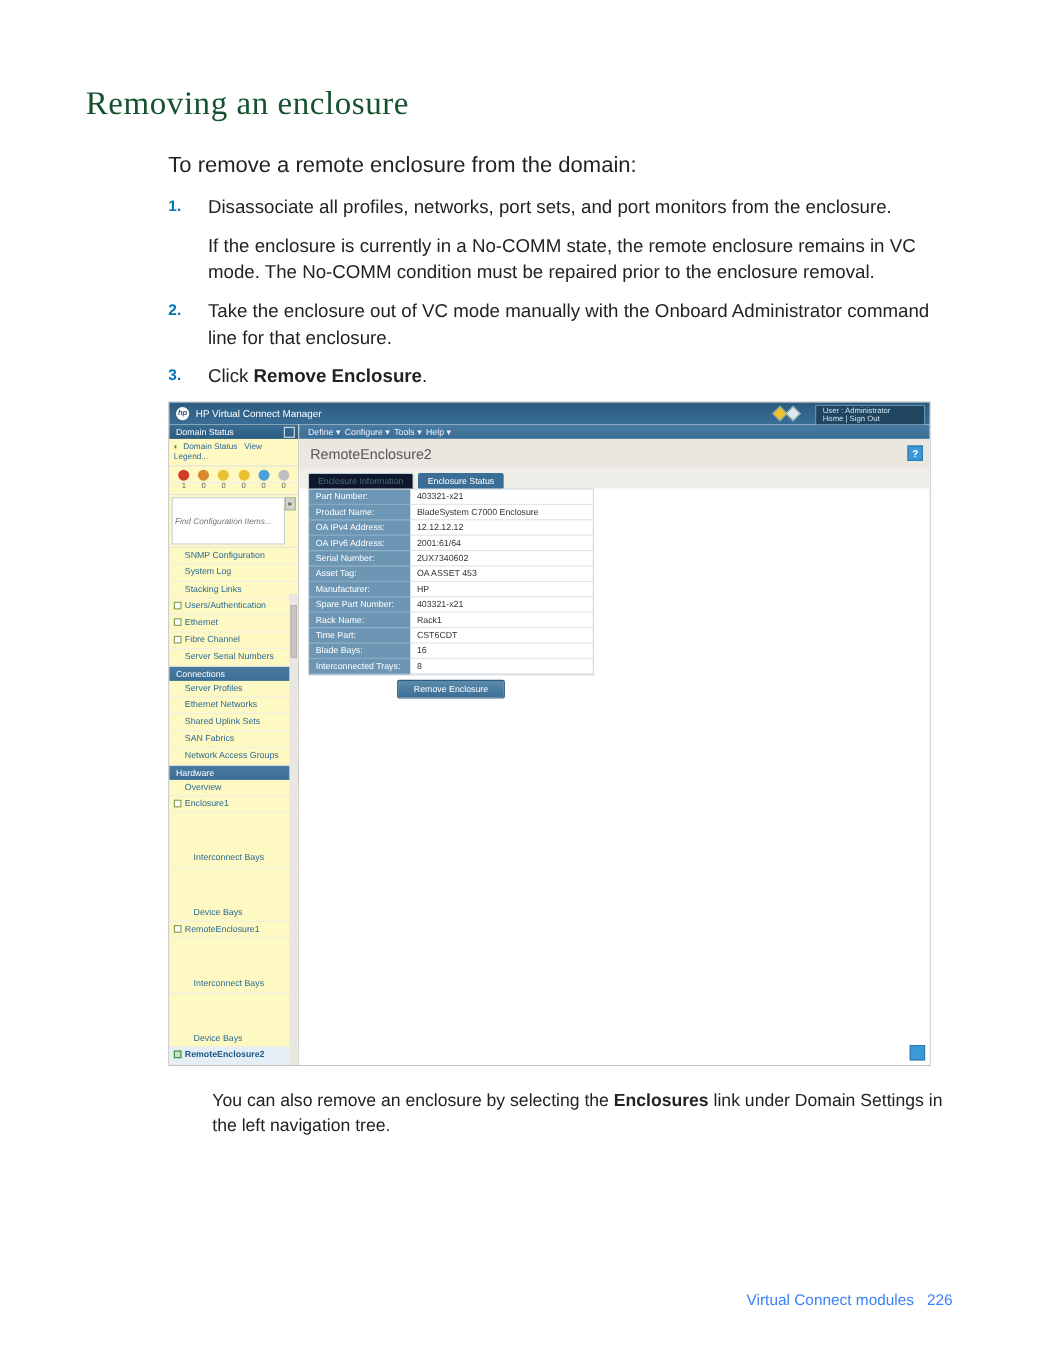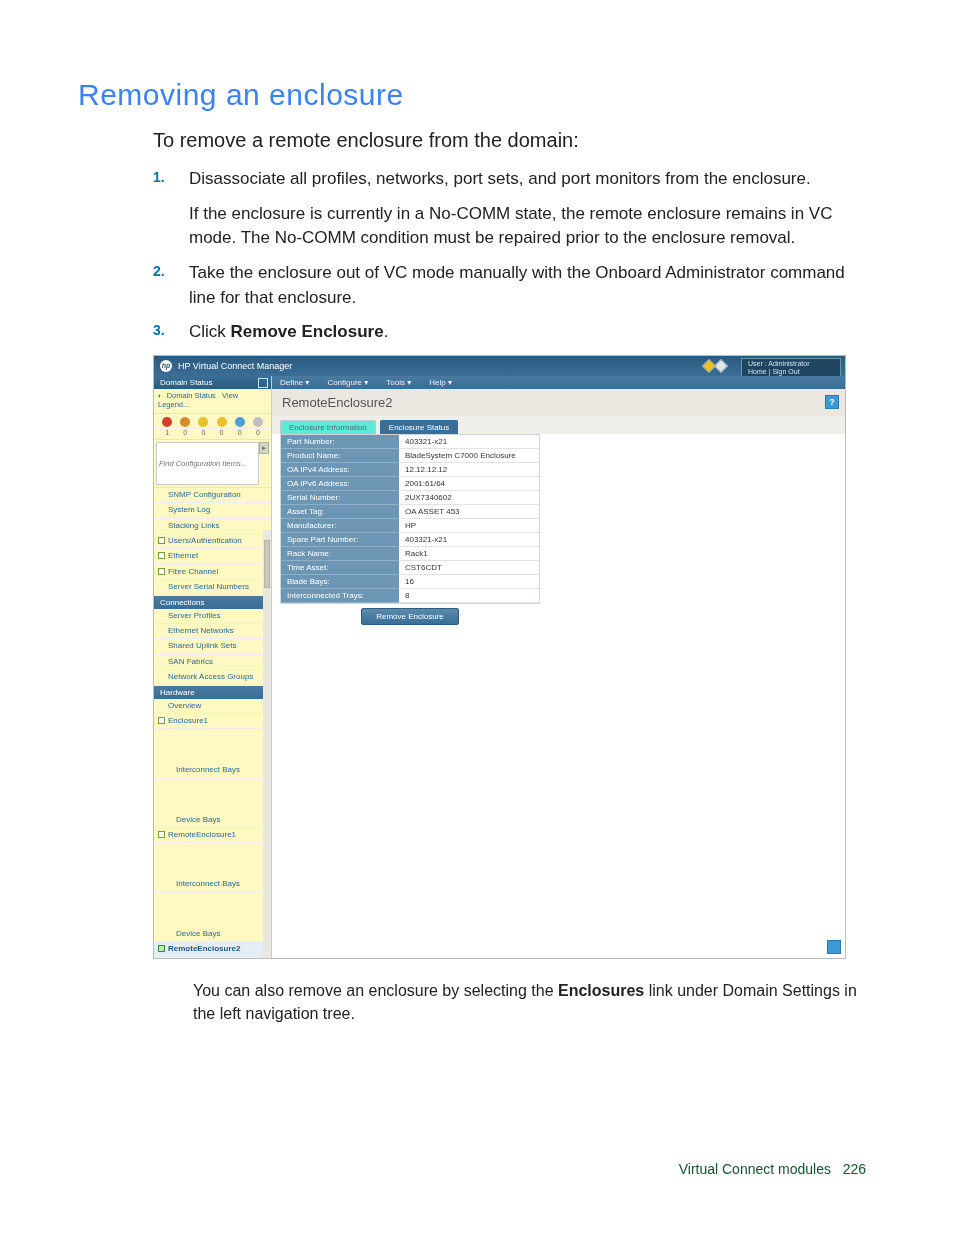--- a/index.html
+++ b/index.html
@@ -8,25 +8,25 @@
     height: 1235px;
     background: #fff;
     font-family: Arial, Helvetica, sans-serif;
     color: #222;
     position: relative;
   }
   .page {
     padding: 78px 88px 0 78px;
   }
   h1.title {
-    font-family: Liberation Sans, sans-serif;
+    font-family: Liberation Serif, serif;
     font-weight: 300;
     font-size: 30px;
-    color: #3b82f6;
-    margin-bottom: 14px;
+    color: #14532d;
+    margin-bottom: 24px;
     letter-spacing: 0.5px;
   }
   .intro {
     margin-left: 75px;
     font-size: 20px;
     line-height: 1.45;
     margin-bottom: 12px;
   }
   ol.steps {
     margin-left: 75px;
@@ -138,45 +138,45 @@
     font-size:8px; padding:2px 6px;
   }
   .mock .side .scroll { position:absolute; right:0; top:154px; bottom:0; width:8px; background:#e8e7e1;}
   .mock .side .scroll .thumb{ position:absolute; left:1px; right:1px; top:10px; height:48px; background:#c9c8c0; border:1px solid #b6b5ad;}
   .mock .side .sel { background:#e5eef5; font-weight:bold; color:#1f5a86;}
   .mock .side .sel .sqicon{ border-color:#3a8a3a; background:#c3e2bd;}
 
   .mock .main { flex:1; background:#fff; position:relative; }
   .mock .main .menubar {
     background: linear-gradient(#4a7aa0,#3a6e96); color:#eef; font-size:8px;
-    padding:2px 8px; display:flex; gap:18px;
+    padding:2px 8px; display:flex; gap:4px;
   }
   .mock .main .heading {
     background:#e9e7e0; padding:6px 10px; font-size:13px; color:#555;
     position:relative;
   }
   .mock .main .heading .help {
     position:absolute; right:6px; top:6px; width:14px;height:14px;
     background:#3a9ad8; color:#fff; font-size:9px; font-weight:bold;
     display:flex;align-items:center;justify-content:center;border:1px solid #2a7aaa;
   }
   .mock .main .tabs {
     display:flex; gap:4px; padding:4px 8px 0 8px; background:#efeee8;
   }
   .mock .main .tabs .tab {
     font-size:8px; padding:2px 8px; border:1px solid #b8cdd9;
-    border-bottom:none; border-radius:2px 2px 0 0; background:#5eead4; color:#4b6b82;
+    border-bottom:none; border-radius:2px 2px 0 0; background:#0f172a; color:#4b6b82;
   }
   .mock .main .tabs .tab.active { background:#3a6e96; color:#fff; border-color:#3a6e96;}
   .mock .main .proptable {
     margin:0 8px; border:1px solid #cfd7dc; width:260px;
   }
   .mock .main .proptable .row { display:flex; }
   .mock .main .proptable .k {
-    width:118px; background:#6c96b4; color:#fff; font-size:8px;
+    width:92px; background:#6c96b4; color:#fff; font-size:8px;
     padding:2px 6px; border-bottom:1px solid #8bb0c7;
   }
   .mock .main .proptable .v {
     flex:1; font-size:8px; padding:2px 6px; border-bottom:1px solid #e3e3e3; color:#333;
   }
   .mock .main .note {
     margin:18px 8px 4px 8px; width:260px; font-size:7.5px; color:#555; line-height:1.2;
   }
   .mock .main .btnrow {
     width:260px; margin:4px 8px 12px 8px; text-align:center;
@@ -188,21 +188,21 @@
   .mock .main .corner {
     position:absolute; right:4px; bottom:4px; width:14px;height:14px;
     background:#3a9ad8; border:1px solid #2a7aaa;
   }
 
   .after {
     margin-left: 115px; font-size:16px; line-height:1.45; margin-top:6px;
   }
 
   .footer {
-    position:absolute; bottom:58px; right:88px; font-size:14px; color:#14532d;
+    position:absolute; bottom:46px; right:88px; font-size:14px; color:#3b82f6;
   }
 </style>
 </head>
 <body>
 
 <div class="page">
   <h1 class="title">Removing an enclosure</h1>
   <p class="intro">To remove a remote enclosure from the domain:</p>
 
   <ol class="steps">
@@ -341,21 +341,21 @@
             </div>
           <div class="row">
               <div class="k">Spare Part Number:</div>
               <div class="v">403321-x21</div>
             </div>
           <div class="row">
               <div class="k">Rack Name:</div>
               <div class="v">Rack1</div>
             </div>
           <div class="row">
-              <div class="k">Time Asset:</div>
+              <div class="k">Time Part:</div>
               <div class="v">CST6CDT</div>
             </div>
           <div class="row">
               <div class="k">Blade Bays:</div>
               <div class="v">16</div>
             </div>
           <div class="row">
               <div class="k">Interconnected Trays:</div>
               <div class="v">8</div>
             </div>

